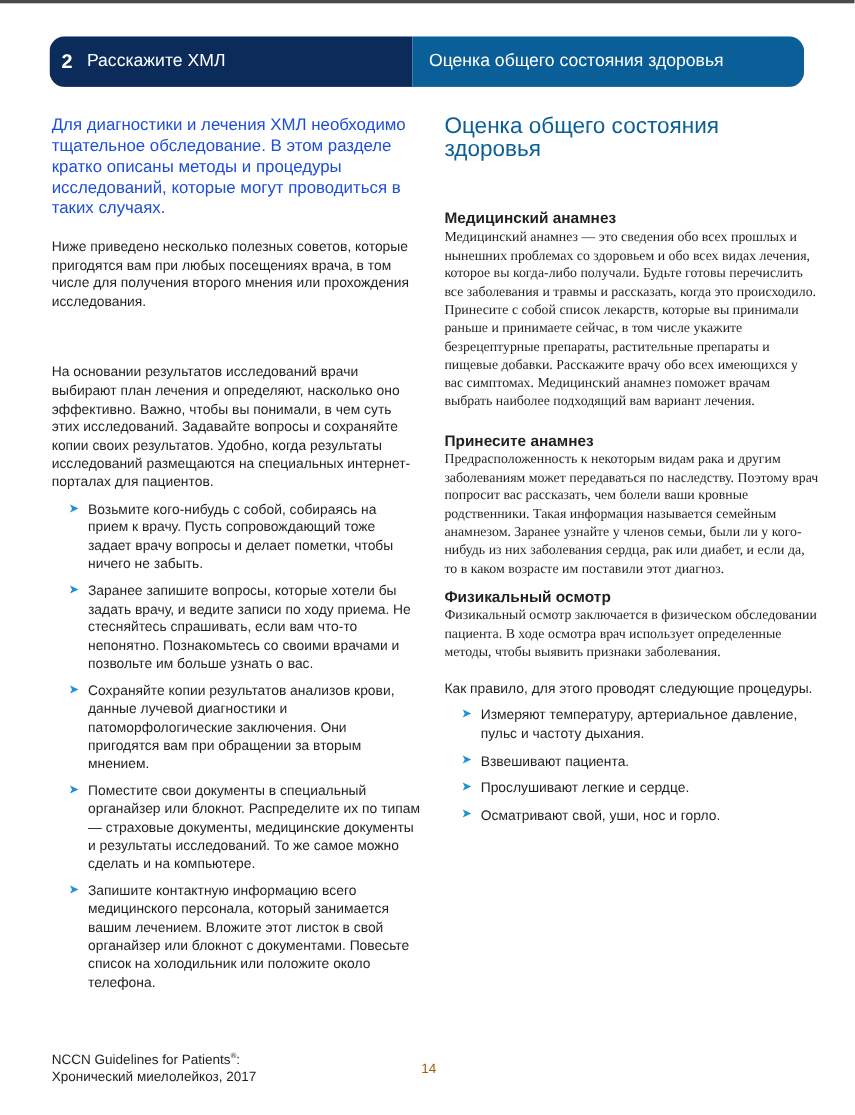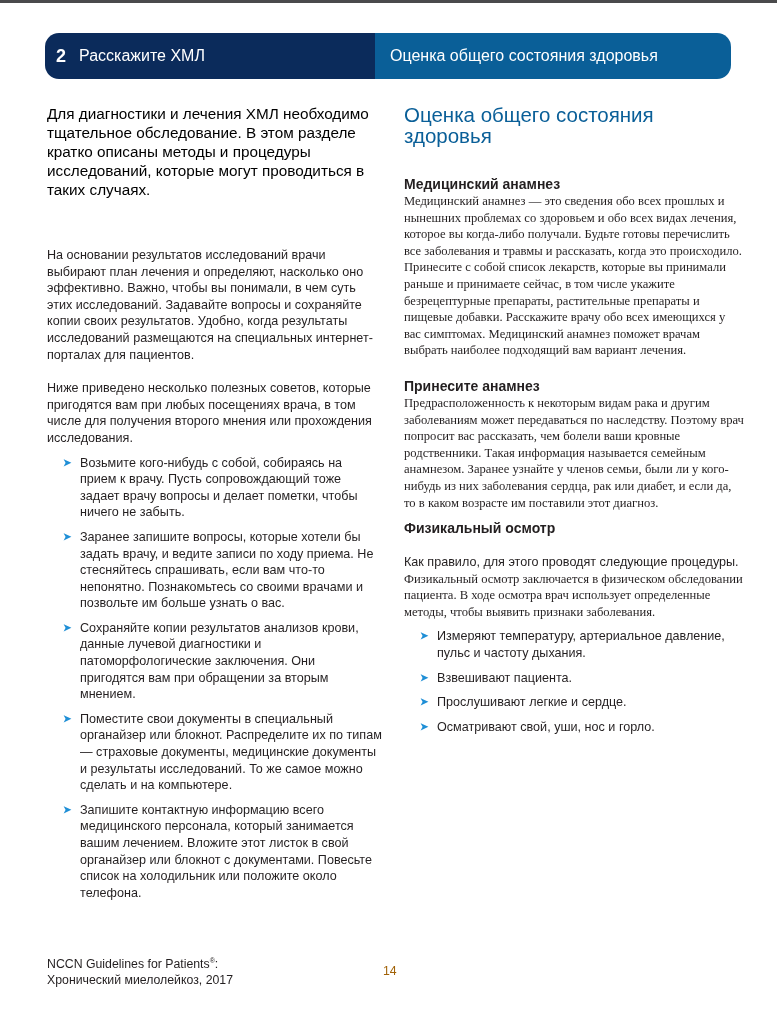--- a/index.html
+++ b/index.html
@@ -60,21 +60,21 @@
       position: absolute;
       left: 47px; top: 104px;
       width: 335px;
     }
     .col-right {
       position: absolute;
       left: 404px; top: 104px;
       width: 340px;
     }
     .intro {
-      color: #000000;
+      color: #1d4ed8;
       font-size: 15.3px;
       line-height: 19px;
       margin: 0;
     }
     .para {
       font-size: 12.6px;
       line-height: 16.6px;
       margin: 0;
     }
     .p1 { margin-top: 48px; }
@@ -106,21 +106,21 @@
       line-height: 21px;
       margin: 0;
       font-weight: normal;
     }
     .sub-heading {
       font-size: 14px;
       font-weight: bold;
       margin: 0;
       line-height: 18px;
     }
-    .sh1 { margin-top: 29px; }
+    .sh1 { margin-top: 43px; }
     .sh2 { margin-top: 18px; }
     .sh3 { margin-top: 8px; }
     .para-tight { margin-top: 0; font-family: Liberation Serif, serif; }
     .p-proc { margin-top: 17px; }
     ul.procs {
       list-style: none;
       margin: 8px 0 0 0;
       padding: 0 0 0 16px;
     }
     ul.procs li {
@@ -158,43 +158,43 @@
     <span class="header-num">2</span>
     <span class="header-section">Расскажите ХМЛ</span>
   </div>
   <div class="header-right">
     <span>Оценка общего состояния здоровья</span>
   </div>
 </div>
 
 <div class="col-left">
   <p class="intro">Для диагностики и лечения ХМЛ необходимо тщательное обследование. В этом разделе кратко описаны методы и процедуры исследований, которые могут проводиться в таких случаях.</p>
+  <p class="para p2">Ниже приведено несколько полезных советов, которые пригодятся вам при любых посещениях врача, в том числе для получения второго мнения или прохождения исследования.</p>
   <p class="para p1">На основании результатов исследований врачи выбирают план лечения и определяют, насколько оно эффективно. Важно, чтобы вы понимали, в чем суть этих исследований. Задавайте вопросы и сохраняйте копии своих результатов. Удобно, когда результаты исследований размещаются на специальных интернет-порталах для пациентов.</p>
-  <p class="para p2">Ниже приведено несколько полезных советов, которые пригодятся вам при любых посещениях врача, в том числе для получения второго мнения или прохождения исследования.</p>
   <ul class="tips">
     <li><span class="bullet">➤</span><span>Возьмите кого-нибудь с собой, собираясь на прием к врачу. Пусть сопровождающий тоже задает врачу вопросы и делает пометки, чтобы ничего не забыть.</span></li>
     <li><span class="bullet">➤</span><span>Заранее запишите вопросы, которые хотели бы задать врачу, и ведите записи по ходу приема. Не стесняйтесь спрашивать, если вам что-то непонятно. Познакомьтесь со своими врачами и позвольте им больше узнать о вас.</span></li>
     <li><span class="bullet">➤</span><span>Сохраняйте копии результатов анализов крови, данные лучевой диагностики и патоморфологические заключения. Они пригодятся вам при обращении за вторым мнением.</span></li>
     <li><span class="bullet">➤</span><span>Поместите свои документы в специальный органайзер или блокнот. Распределите их по типам — страховые документы, медицинские документы и результаты исследований. То же самое можно сделать и на компьютере.</span></li>
     <li><span class="bullet">➤</span><span>Запишите контактную информацию всего медицинского персонала, который занимается вашим лечением. Вложите этот листок в свой органайзер или блокнот с документами. Повесьте список на холодильник или положите около телефона.</span></li>
   </ul>
 </div>
 
 <div class="col-right">
   <h1 class="page-heading">Оценка общего состояния здоровья</h1>
 
   <h2 class="sub-heading sh1">Медицинский анамнез</h2>
   <p class="para para-tight">Медицинский анамнез — это сведения обо всех прошлых и нынешних проблемах со здоровьем и обо всех видах лечения, которое вы когда-либо получали. Будьте готовы перечислить все заболевания и травмы и рассказать, когда это происходило. Принесите с собой список лекарств, которые вы принимали раньше и принимаете сейчас, в том числе укажите безрецептурные препараты, растительные препараты и пищевые добавки. Расскажите врачу обо всех имеющихся у вас симптомах. Медицинский анамнез поможет врачам выбрать наиболее подходящий вам вариант лечения.</p>
 
   <h2 class="sub-heading sh2">Принесите анамнез</h2>
   <p class="para para-tight">Предрасположенность к некоторым видам рака и другим заболеваниям может передаваться по наследству. Поэтому врач попросит вас рассказать, чем болели ваши кровные родственники. Такая информация называется семейным анамнезом. Заранее узнайте у членов семьи, были ли у кого-нибудь из них заболевания сердца, рак или диабет, и если да, то в каком возрасте им поставили этот диагноз.</p>
 
   <h2 class="sub-heading sh3">Физикальный осмотр</h2>
+  <p class="para para-tight">Физикальный осмотр заключается в физическом обследовании пациента. В ходе осмотра врач использует определенные методы, чтобы выявить признаки заболевания.</p>
   <p class="para p-proc">Как правило, для этого проводят следующие процедуры.</p>
-  <p class="para para-tight">Физикальный осмотр заключается в физическом обследовании пациента. В ходе осмотра врач использует определенные методы, чтобы выявить признаки заболевания.</p>
 
   <ul class="procs">
     <li><span class="bullet">➤</span><span>Измеряют температуру, артериальное давление, пульс и частоту дыхания.</span></li>
     <li><span class="bullet">➤</span><span>Взвешивают пациента.</span></li>
     <li><span class="bullet">➤</span><span>Прослушивают легкие и сердце.</span></li>
     <li><span class="bullet">➤</span><span>Осматривают свой, уши, нос и горло.</span></li>
   </ul>
 </div>
 
 <div class="footer">

